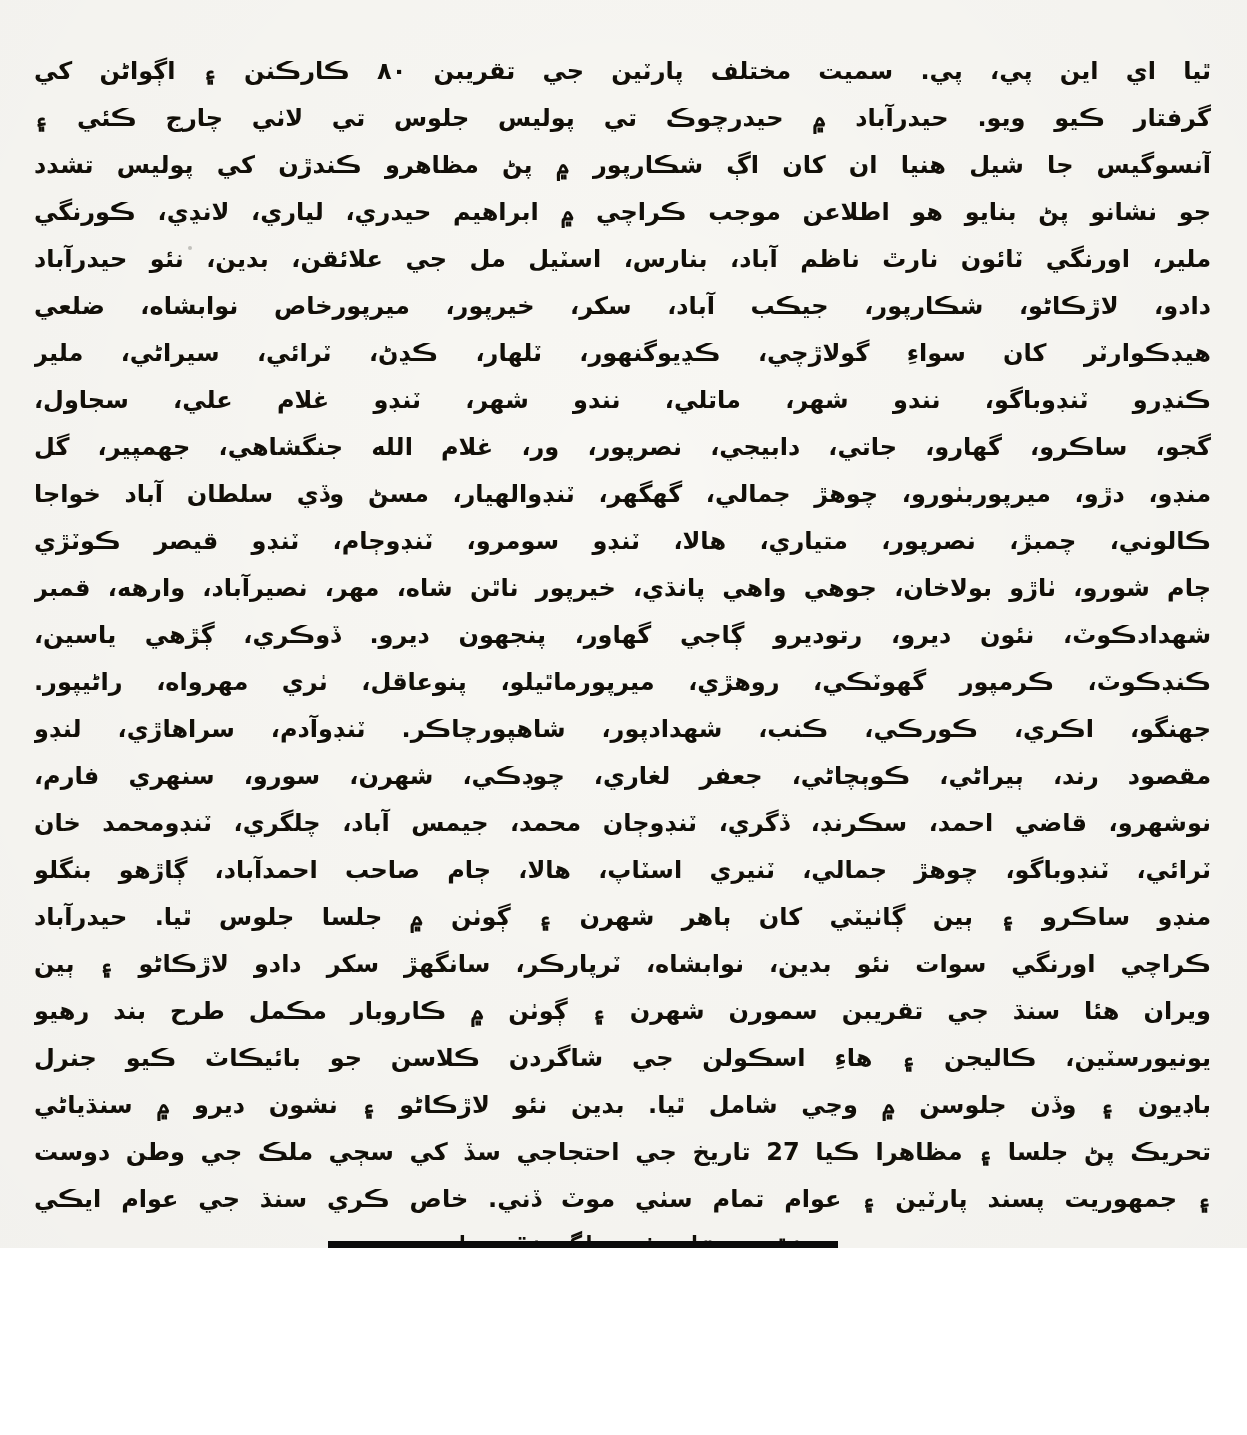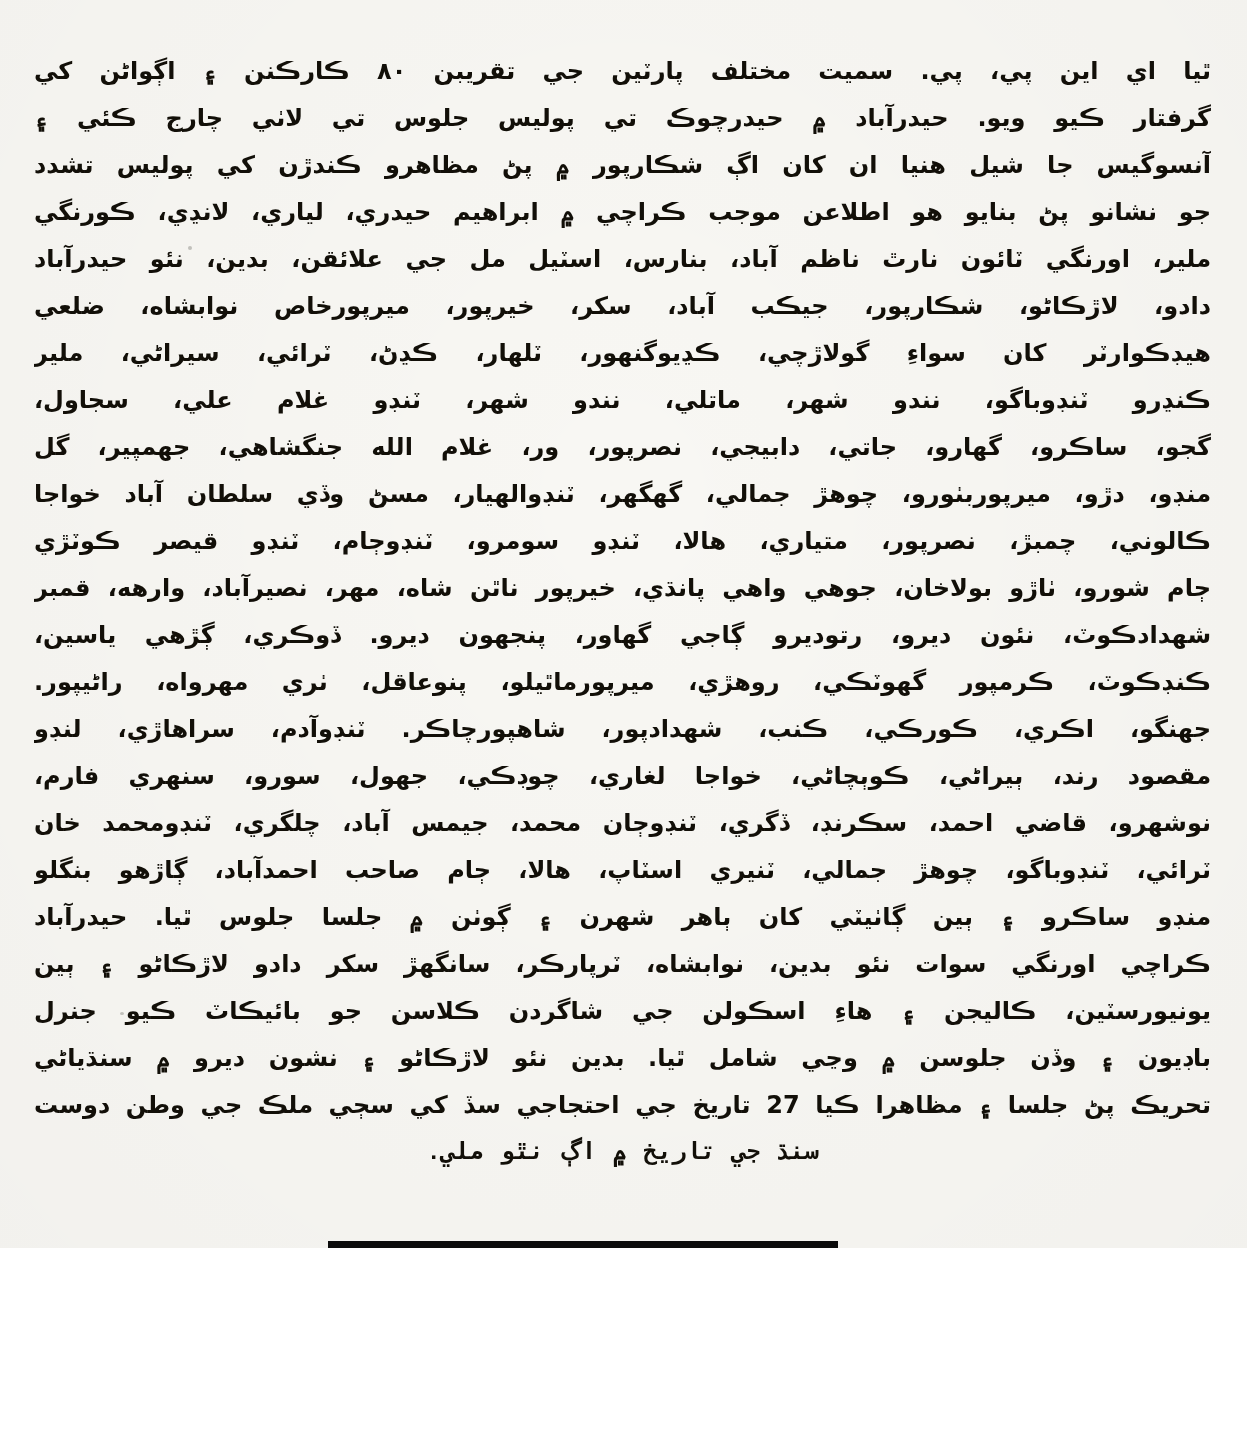--- a/index.html
+++ b/index.html
@@ -71,28 +71,30 @@
       <div class="line">دادو، لاڙڪاڻو، شڪارپور، جيڪب آباد، سکر، خيرپور، ميرپورخاص نوابشاه، ضلعي</div>
       <div class="line">هيڊڪوارٽر کان سواءِ گولاڙچي، ڪڍيوگنهور، ٽلهار، ڪڍڻ، ٽرائي، سيراڻي، ملير</div>
       <div class="line">ڪنڍرو ٽنڊوباگو، نندو شهر، ماتلي، نندو شهر، ٽنڊو غلام علي، سجاول،</div>
       <div class="line">گجو، ساڪرو، گهارو، جاتي، دابيجي، نصرپور، ور، غلام الله جنگشاهي، جهمپير، گل</div>
       <div class="line">منڊو، دڙو، ميرپوربٺورو، چوهڙ جمالي، گهگهر، ٽنڊوالهيار، مسڻ وڏي سلطان آباد خواجا</div>
       <div class="line">ڪالوني، چمبڙ، نصرپور، متياري، هالا، ٽنڊو سومرو، ٽنڊوڄام، ٽنڊو قيصر ڪوٽڙي</div>
       <div class="line">ڄام شورو، ٺاڙو بولاخان، جوهي واهي پانڌي، خيرپور ناٿن شاه، مهر، نصيرآباد، وارهه، قمبر</div>
       <div class="line">شهدادڪوٽ، نئون ديرو، رتوديرو ڳاجي گهاور، پنجهون ديرو. ڏوڪري، ڳڙهي ياسين،</div>
       <div class="line">ڪنڊڪوٽ، ڪرمپور گهوٽڪي، روهڙي، ميرپورماٿيلو، پنوعاقل، ٺري مهرواه، راڻيپور.</div>
       <div class="line">جهنگو، اڪري، ڪورڪي، ڪنب، شهدادپور، شاهپورچاڪر. ٽنڊوآدم، سراهاڙي، لنڊو</div>
-      <div class="line">مقصود رند، ٻيراڻي، ڪوٻچاڻي، خواجا لغاري، چوڊڪي، جهول، سورو، سنهري فارم،</div>
+      <div class="line">مقصود رند، ٻيراڻي، ڪوٻچاڻي، جعفر لغاري، چوڊڪي، شهرن، سورو، سنهري فارم،</div>
       <div class="line">نوشهرو، قاضي احمد، سڪرنڊ، ڏگري، ٽنڊوڄان محمد، جيمس آباد، چلگري، ٽنڊومحمد خان</div>
       <div class="line">ٽرائي، ٽنڊوباگو، چوهڙ جمالي، ٽنيري اسٽاپ، هالا، ڄام صاحب احمدآباد، ڳاڙهو بنگلو</div>
       <div class="line">منڊو ساڪرو ۽ ٻين ڳاٺيٽي کان ٻاهر شهرن ۽ ڳوٺن ۾ جلسا جلوس ٿيا. حيدرآباد</div>
       <div class="line">ڪراچي اورنگي سوات نئو بدين، نوابشاه، ٽرپارڪر، سانگهڙ سکر دادو لاڙڪاڻو ۽ ٻين</div>
+      <div class="line">ويران هئا سنڌ جي تقريبن سمورن شهرن ۽ ڳوٺن ۾ ڪاروبار مڪمل طرح بند رهيو</div>
       <div class="line">يونيورسٽين، ڪاليجن ۽ هاءِ اسڪولن جي شاگردن ڪلاسن جو بائيڪاٽ ڪيو جنرل</div>
       <div class="line">باڊيون ۽ وڏن جلوسن ۾ وڃي شامل ٿيا. بدين نئو لاڙڪاڻو ۽ نشون ديرو ۾ سنڌياڻي</div>
       <div class="line">تحريڪ پڻ جلسا ۽ مظاهرا ڪيا 27 تاريخ جي احتجاجي سڏ کي سڄي ملڪ جي وطن دوست</div>
+      <div class="line">۽ جمهوريت پسند پارٽين ۽ عوام تمام سٺي موٽ ڏني. خاص ڪري سنڌ جي عوام ايڪي</div>
       <div class="line center-last">سنڌ جي تاريخ ۾ اڳ نٿو ملي.</div>
     </div>
 
   <span class="speck s1"></span>
   <span class="speck s2"></span>
   <span class="speck s3"></span>
   <span class="speck s4"></span>
 
   <div class="scan-bar"></div>
 </div>

